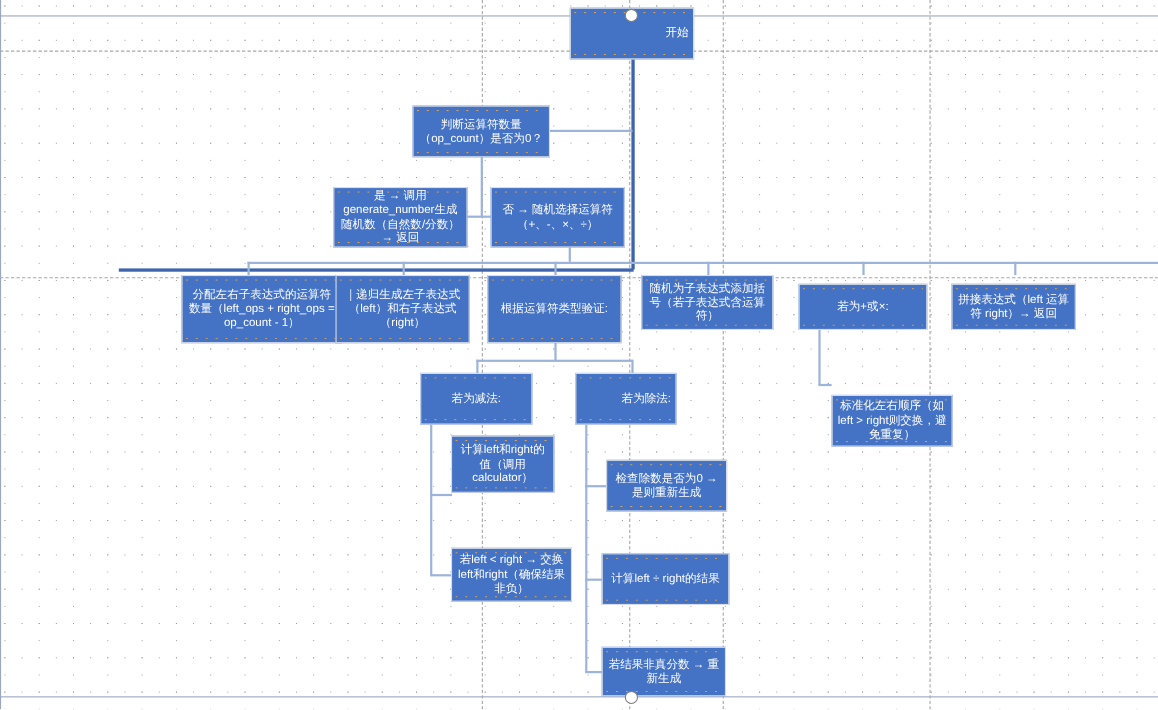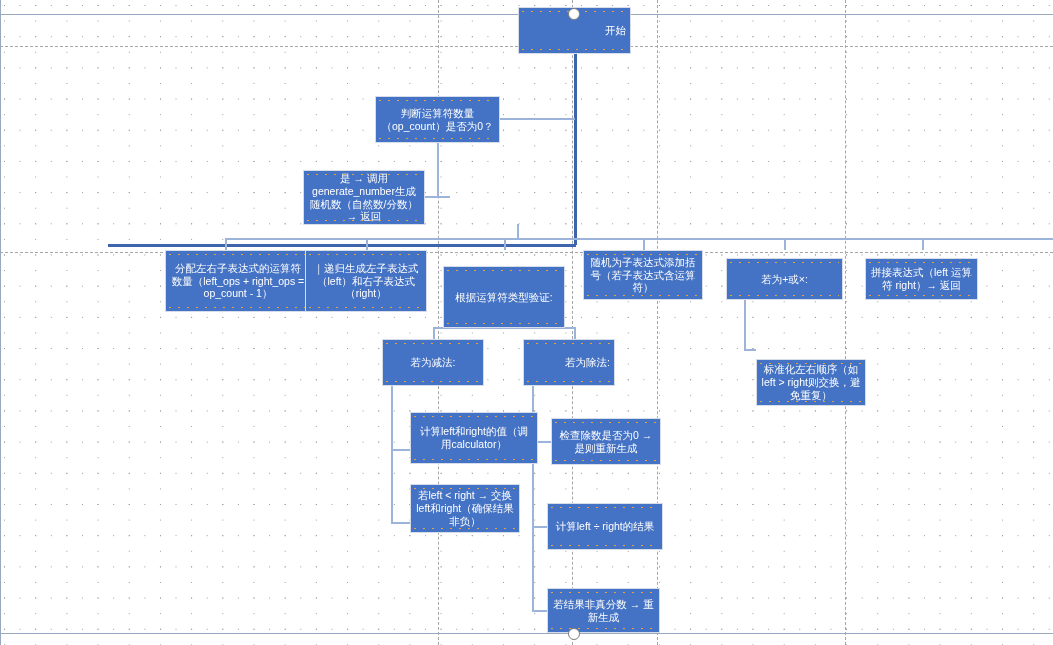--- a/index.html
+++ b/index.html
@@ -176,30 +176,33 @@
   </div>
 
   <div class="node sel" style="left:375px; top:96px; width:125px; height:47px;">
     <span class="txt">判断运算符数量（op_count）是否为0？</span>
   </div>
 
   <div class="node sel" style="left:303px; top:170px; width:122px; height:55px;">
     <span class="txt">是 → 调用generate_number生成随机数（自然数/分数）→ 返回</span>
   </div>
 
+  <div class="node sel" style="left:446px; top:170px; width:122px; height:55px;">
+    <span class="txt">否 → 随机选择运算符（+、-、×、÷）</span>
+  </div>
 
   <div class="node sel" style="left:165px; top:250px; width:146px; height:62px;">
     <span class="txt">分配左右子表达式的运算符数量（left_ops + right_ops = op_count - 1）</span>
   </div>
 
   <div class="node sel" style="left:305px; top:250px; width:122px; height:62px;">
     <span class="txt">｜递归生成左子表达式（left）和右子表达式（right）</span>
   </div>
 
-  <div class="node sel" style="left:443px; top:250px; width:122px; height:62px;margin-top:16px;">
+  <div class="node sel" style="left:443px; top:250px; width:122px; height:62px;">
     <span class="txt">根据运算符类型验证:</span>
   </div>
 
   <div class="node sel" style="left:583px; top:250px; width:120px; height:50px;">
     <span class="txt">随机为子表达式添加括号（若子表达式含运算符）</span>
   </div>
 
   <div class="node sel" style="left:726px; top:258px; width:117px; height:42px;">
     <span class="txt">若为+或×:</span>
   </div>
@@ -213,29 +216,29 @@
   </div>
 
   <div class="node sel" style="left:523px; top:339px; width:92px; height:47px;text-align:right;">
     <span class="txt">若为除法:</span>
   </div>
 
   <div class="node sel" style="left:756px; top:327px; width:110px; height:47px;margin-top:32px;">
     <span class="txt">标准化左右顺序（如left &gt; right则交换，避免重复）</span>
   </div>
 
-  <div class="node sel" style="left:410px; top:412px; width:128px; height:52px;">
+  <div class="node sel" style="left:410px; top:396px; width:94px; height:52px;">
     <span class="txt">计算left和right的值（调用calculator）</span>
   </div>
 
   <div class="node sel" style="left:551px; top:418px; width:110px; height:47px;align-items:center;">
     <span class="txt">检查除数是否为0 → 是则重新生成</span>
   </div>
 
-  <div class="node sel" style="left:410px; top:484px; width:110px; height:49px;">
+  <div class="node sel" style="left:410px; top:498px; width:110px; height:49px;">
     <span class="txt">若left &lt; right → 交换left和right（确保结果非负）</span>
   </div>
 
   <div class="node sel" style="left:547px; top:503px; width:116px; height:47px;">
     <span class="txt">计算left ÷ right的结果</span>
   </div>
 
   <div class="node sel" style="left:547px; top:588px; width:113px; height:45px;">
     <span class="txt">若结果非真分数 → 重新生成</span>
   </div>

